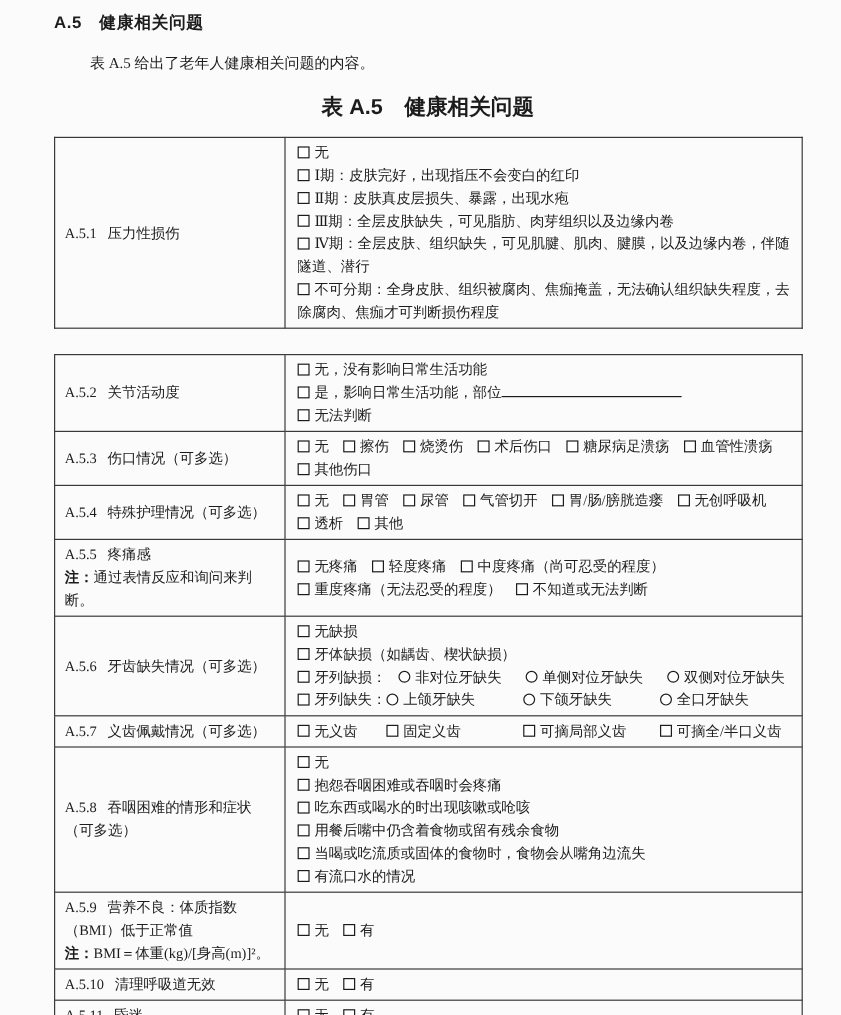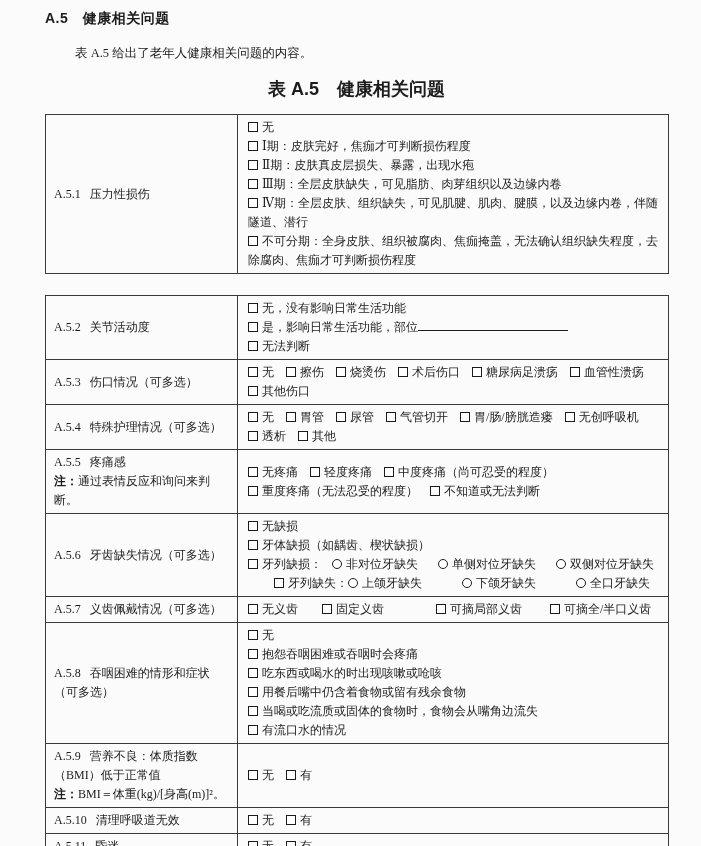--- a/index.html
+++ b/index.html
@@ -64,21 +64,21 @@
 <div class="page">
   <div class="sec">A.5　健康相关问题</div>
   <p class="intro">表 A.5 给出了老年人健康相关问题的内容。</p>
   <div class="caption">表 A.5　健康相关问题</div>
   <table class="tbl">
       <tbody>
         <tr>
           <td class="lab"><span class="rid">A.5.1</span><span class="rlab">压力性损伤</span></td>
           <td class="opts">
             <span class="line"><span class="seg"><span class="box"></span><span>无</span></span></span>
-            <span class="line"><span class="seg wraps"><span class="box"></span><span>Ⅰ期：皮肤完好，焦痂才可判断损伤程度</span></span></span>
+            <span class="line"><span class="seg wraps"><span class="box"></span><span>Ⅰ期：皮肤完好，出现指压不会变白的红印</span></span></span>
             <span class="line"><span class="seg wraps"><span class="box"></span><span>Ⅱ期：皮肤真皮层损失、暴露，出现水疱</span></span></span>
             <span class="line"><span class="seg wraps"><span class="box"></span><span>Ⅲ期：全层皮肤缺失，可见脂肪、肉芽组织以及边缘内卷</span></span></span>
             <span class="line"><span class="seg wraps"><span class="box"></span><span>Ⅳ期：全层皮肤、组织缺失，可见肌腱、肌肉、腱膜，以及边缘内卷，伴随隧道、潜行</span></span></span>
             <span class="line"><span class="seg wraps"><span class="box"></span><span>不可分期：全身皮肤、组织被腐肉、焦痂掩盖，无法确认组织缺失程度，去除腐肉、焦痂才可判断损伤程度</span></span></span>
           </td>
         </tr>
       </tbody>
     </table>
   <table class="tbl tbl2">
       <tbody>
@@ -110,21 +110,21 @@
             <span class="line"><span class="seg"><span class="box"></span><span>无疼痛</span></span><span class="seg"><span class="box"></span><span>轻度疼痛</span></span><span class="seg"><span class="box"></span><span>中度疼痛（尚可忍受的程度）</span></span></span>
             <span class="line"><span class="seg"><span class="box"></span><span>重度疼痛（无法忍受的程度）</span></span><span class="seg"><span class="box"></span><span>不知道或无法判断</span></span></span>
           </td>
         </tr>
         <tr>
           <td class="lab"><span class="rid">A.5.6</span><span class="rlab">牙齿缺失情况（可多选）</span></td>
           <td class="opts">
             <span class="line"><span class="seg"><span class="box"></span><span>无缺损</span></span></span>
             <span class="line"><span class="seg"><span class="box"></span><span>牙体缺损（如龋齿、楔状缺损）</span></span></span>
             <span class="line"><span class="seg" style="margin-right: 10px; font-family: Liberation Serif, serif;"><span class="box"></span><span>牙列缺损：</span></span><span class="seg" style="margin-right: 20px;"><span class="cir"></span><span>非对位牙缺失</span></span><span class="seg" style="margin-right: 20px;"><span class="cir"></span><span>单侧对位牙缺失</span></span><span class="seg"><span class="cir"></span><span>双侧对位牙缺失</span></span></span>
-            <span class="line"><span class="seg" style="margin-right: 0px; margin-left: 26px;"><span class="box"></span><span>牙列缺失：</span></span><span class="seg" style="margin-right: 40px;"><span class="cir"></span><span>上颌牙缺失</span></span><span class="seg" style="margin-right: 40px;"><span class="cir"></span><span>下颌牙缺失</span></span><span class="seg"><span class="cir"></span><span>全口牙缺失</span></span></span>
+            <span class="line"><span class="seg" style="margin-right: 0px;"><span class="box"></span><span>牙列缺失：</span></span><span class="seg" style="margin-right: 40px;"><span class="cir"></span><span>上颌牙缺失</span></span><span class="seg" style="margin-right: 40px;"><span class="cir"></span><span>下颌牙缺失</span></span><span class="seg"><span class="cir"></span><span>全口牙缺失</span></span></span>
           </td>
         </tr>
         <tr>
           <td class="lab"><span class="rid">A.5.7</span><span class="rlab">义齿佩戴情况（可多选）</span></td>
           <td class="opts">
             <span class="line"><span class="seg" style="margin-right: 24px;"><span class="box"></span><span>无义齿</span></span><span class="seg" style="margin-right: 52px;"><span class="box"></span><span>固定义齿</span></span><span class="seg" style="margin-right: 28px;"><span class="box"></span><span>可摘局部义齿</span></span><span class="seg"><span class="box"></span><span>可摘全/半口义齿</span></span></span>
           </td>
         </tr>
         <tr>
           <td class="lab"><span class="rid">A.5.8</span><span class="rlab">吞咽困难的情形和症状（可多选）</span></td>

